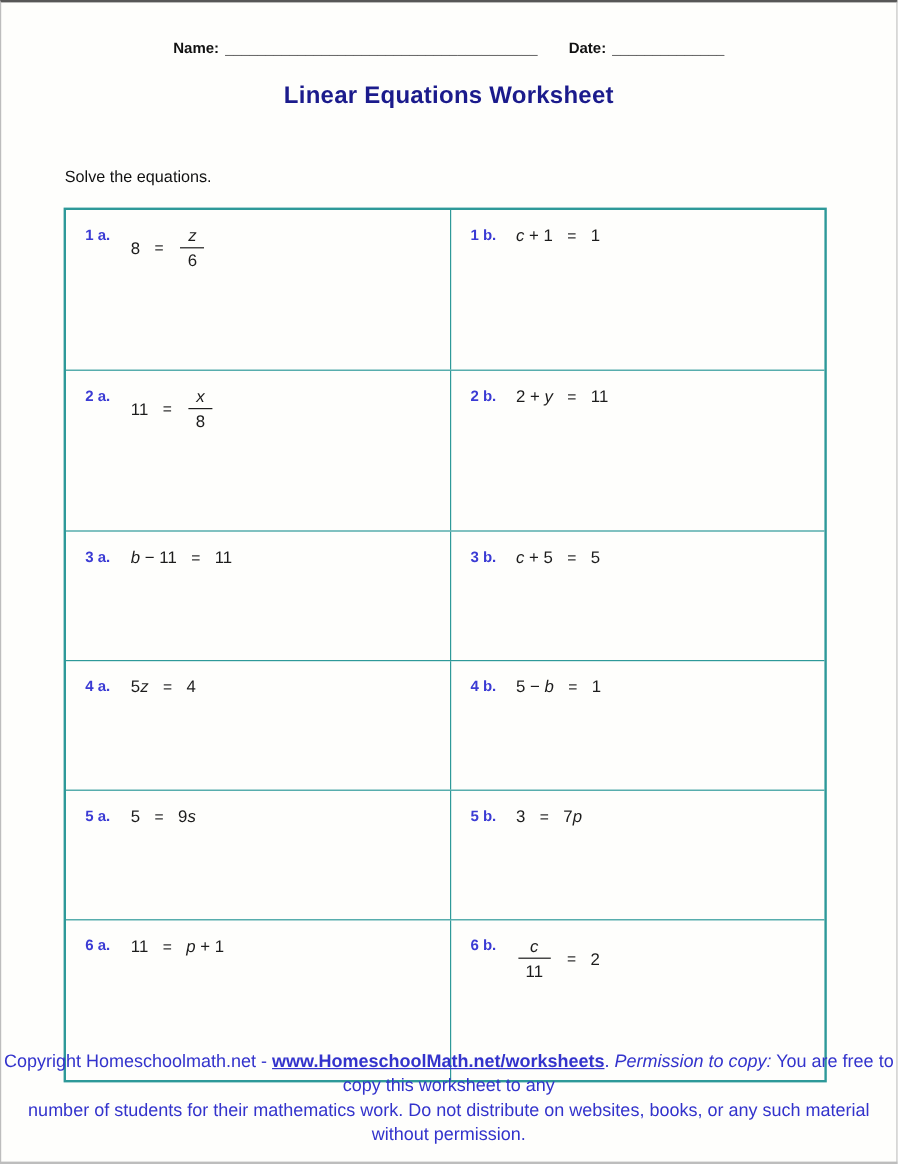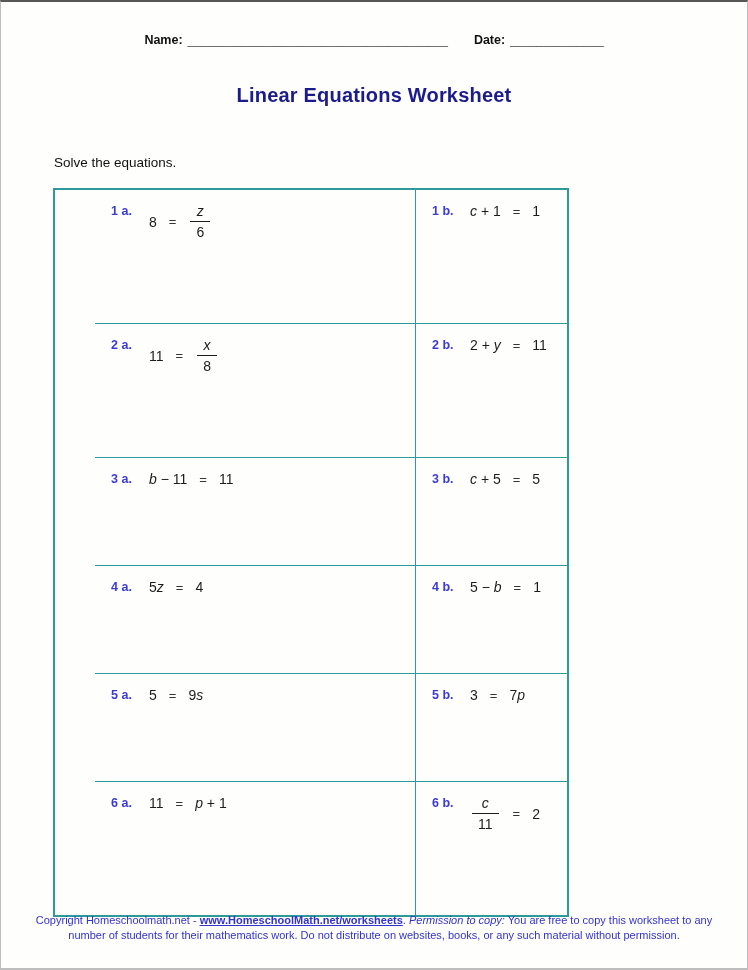--- a/index.html
+++ b/index.html
@@ -20,34 +20,33 @@
   .name-date-row{
     display:flex;justify-content:center;align-items:flex-end;
     padding-top:31px;font-size:12.5px;text-align:right;
   }
   .nd-label{font-weight:bold;color:#111;}
   .nd-line{letter-spacing:0;color:#555;font-size:12px;white-space:nowrap;}
   .nd-gap{width:26px;}
   .nd-small-gap{width:5px;}
   .worksheet-title{
     text-align:center;
-    margin-top:37px;
+    margin-top:22px;
     font-size:20px;font-weight:bold;color:#1b1b8c;
     letter-spacing:0.2px;
   }
   .instruction{
     margin:48px 0 0 53px;
     font-size:13.5px;color:#111;
   }
   .grid{
     margin:18px 0 0 52px;
-    width:516px;
+    width:636px;
     border:2px solid #2e9999;
     box-sizing:border-box;
-    padding-left:40px;
   }
   .grid-row{display:flex;}
   .grid-row + .grid-row{border-top:1px solid #2e9999;}
   .cell{
     box-sizing:border-box;
     padding:13px 8px 0 16px;
     display:flex;align-items:flex-start;
   }
   .cell.left{width:321px;border-right:1px solid #2e9999;}
   .cell.right{flex:1;}
@@ -65,23 +64,23 @@
   .eq-sign{margin:0 12px;font-size:13px;color:#333;}
   .var{font-style:italic;}
   .frac{
     display:inline-flex;flex-direction:column;align-items:center;
     margin:0 2px;line-height:1.15;
   }
   .frac .num{padding:0 6px 2px 6px;}
   .frac .den{padding:2px 6px 0 6px;}
   .frac .bar{align-self:stretch;height:0;border-top:1.6px solid #1c1c1c;}
   .footer{
-    position:absolute;left:0;right:0;bottom:25px;
+    position:absolute;left:0;right:0;bottom:12px;
     text-align:center;
-    font-size:11px;line-height:1.35;color:#3333cc;
+    font-size:15px;line-height:1.35;color:#3333cc;
   }
   .footer .link{font-weight:bold;text-decoration:underline;color:#3333cc;}
   .footer .italic{font-style:italic;}
 </style>
 </head>
 <body>
 
 <div class="page">
 
   <div class="name-date-row">

